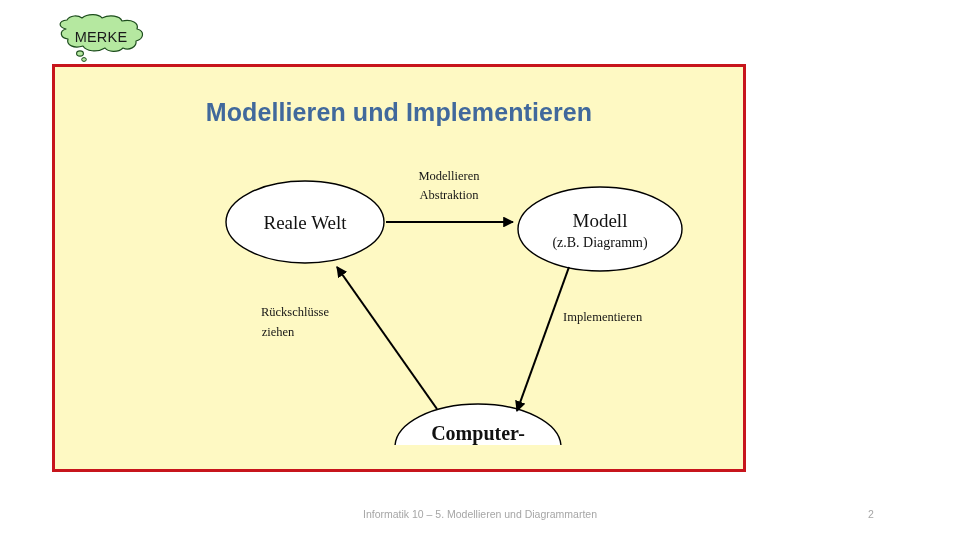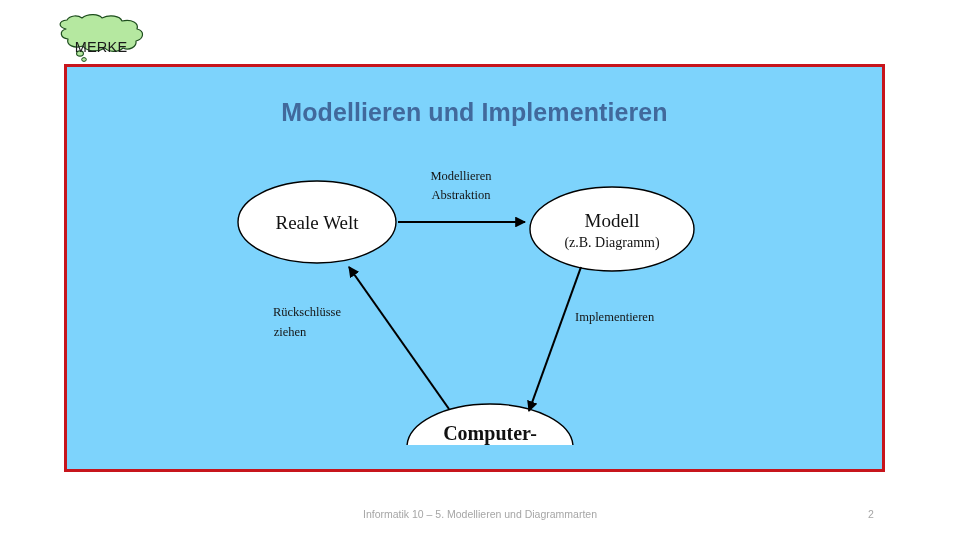--- a/index.html
+++ b/index.html
@@ -23,44 +23,44 @@
     width: 112px;
     height: 52px;
   }
   #merke-badge svg { display: block; }
   .merke-label {
     position: absolute;
     left: 0; top: 0;
     width: 112px;
     height: 52px;
     display: flex;
-    align-items: center;
+    align-items: flex-start;
     justify-content: center;
     pointer-events: none;
   }
   .merke-label span {
     margin-top: 17px;
     margin-left: 2px;
     font-family: "Liberation Sans", sans-serif;
     font-size: 14.5px;
     font-weight: 400;
     color: #1a1a1a;
     letter-spacing: 0.2px;
   }
 
   
   #slide-frame {
     position: absolute;
-    left: 64px;
+    left: 52px;
     top: 64px;
-    width: 821px;
+    width: 694px;
     height: 408px;
     border: 3px solid #c7151c;
     box-sizing: border-box;
-    background: #7dd3fc;
+    background: #fef9c3;
   }
 
   
   #slide-title {
     position: absolute;
     left: 0;
     top: 31px;
     width: 100%;
     text-align: center;
     font-family: "Liberation Sans", sans-serif;

